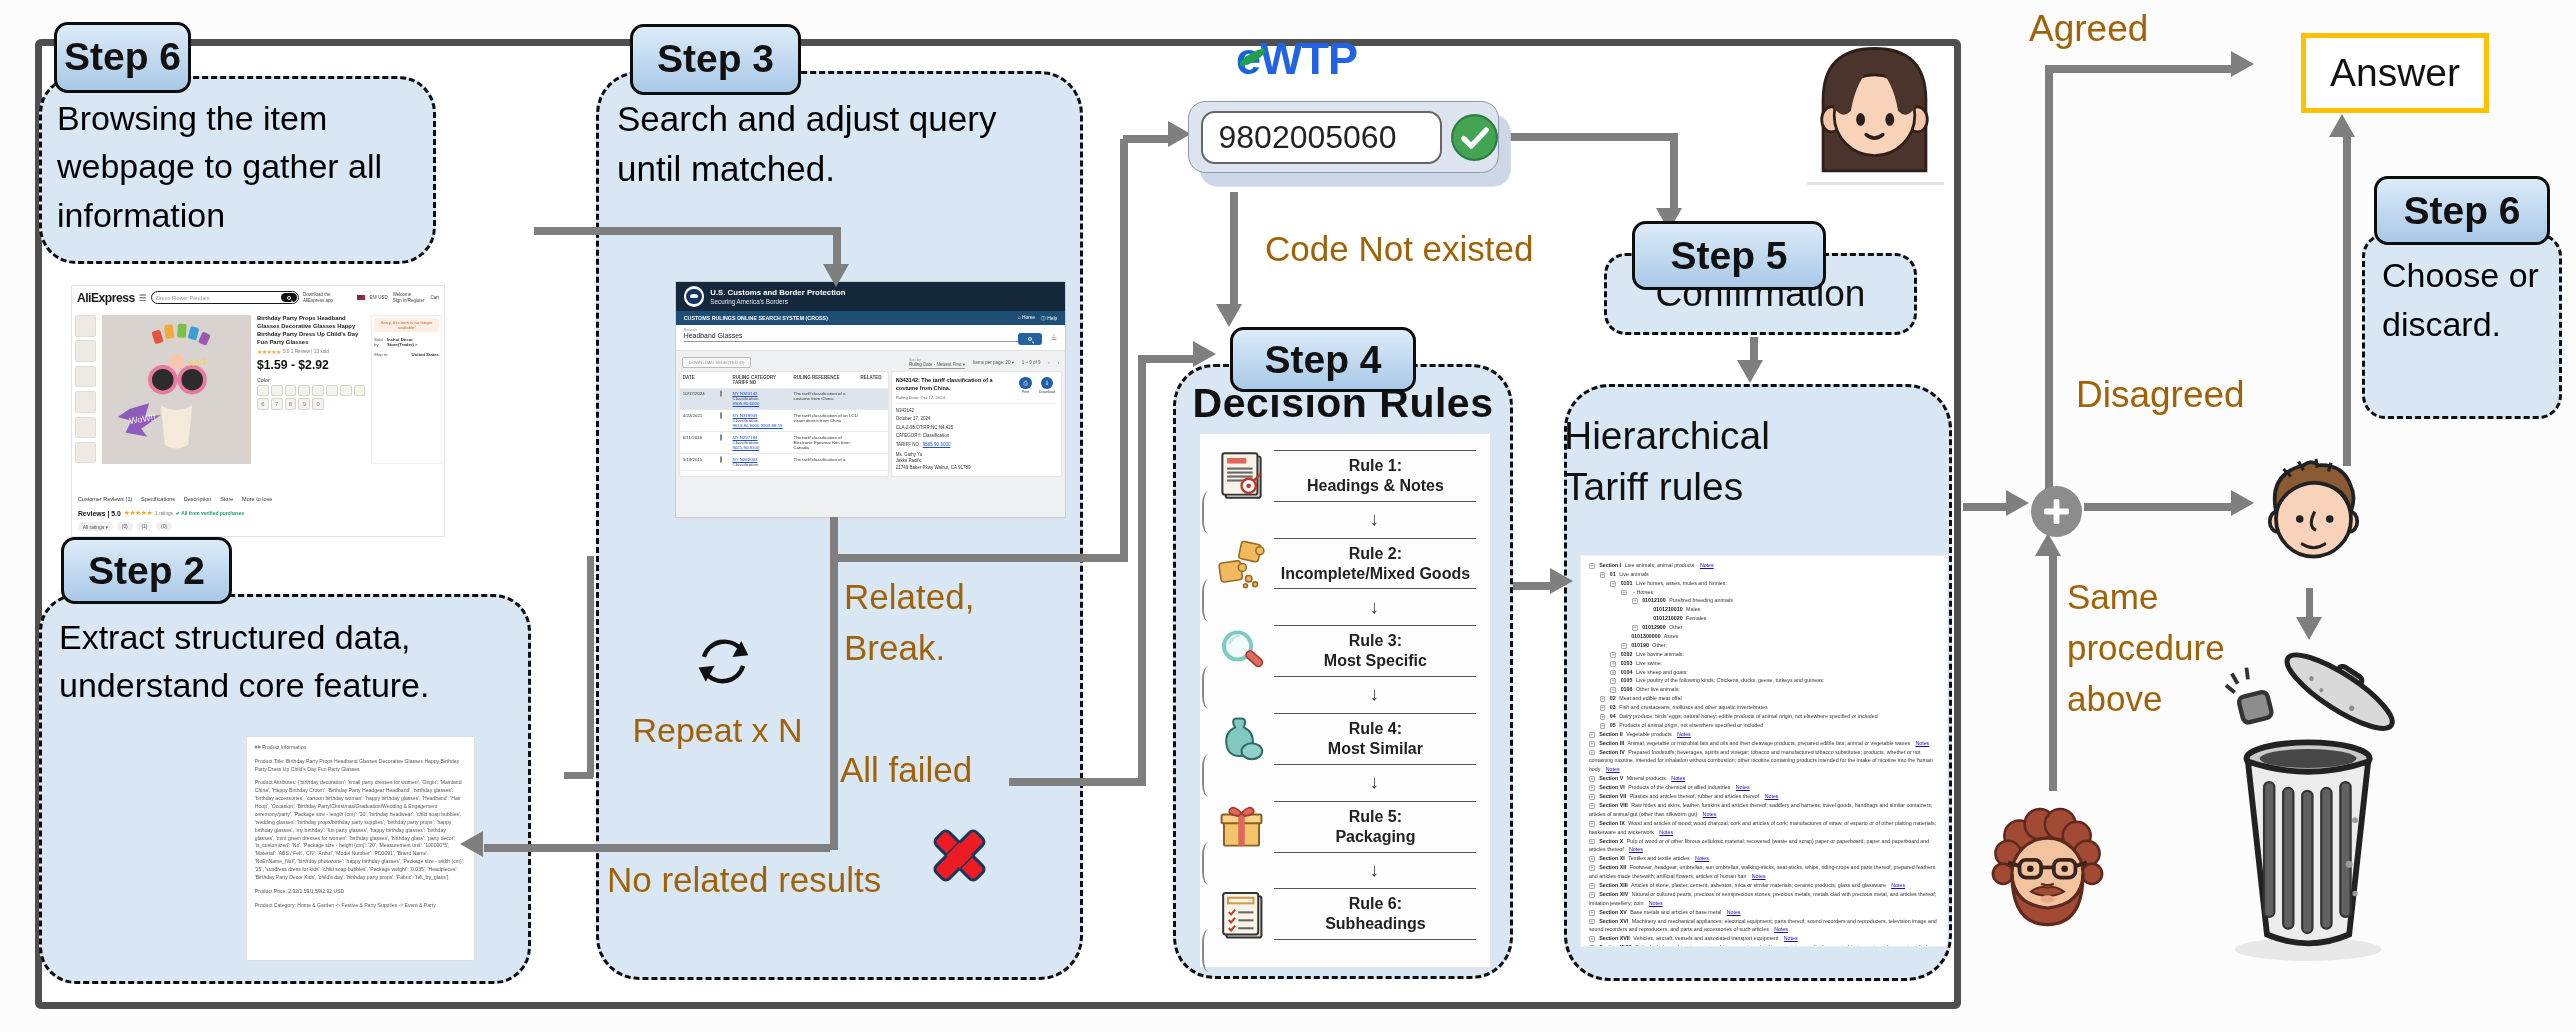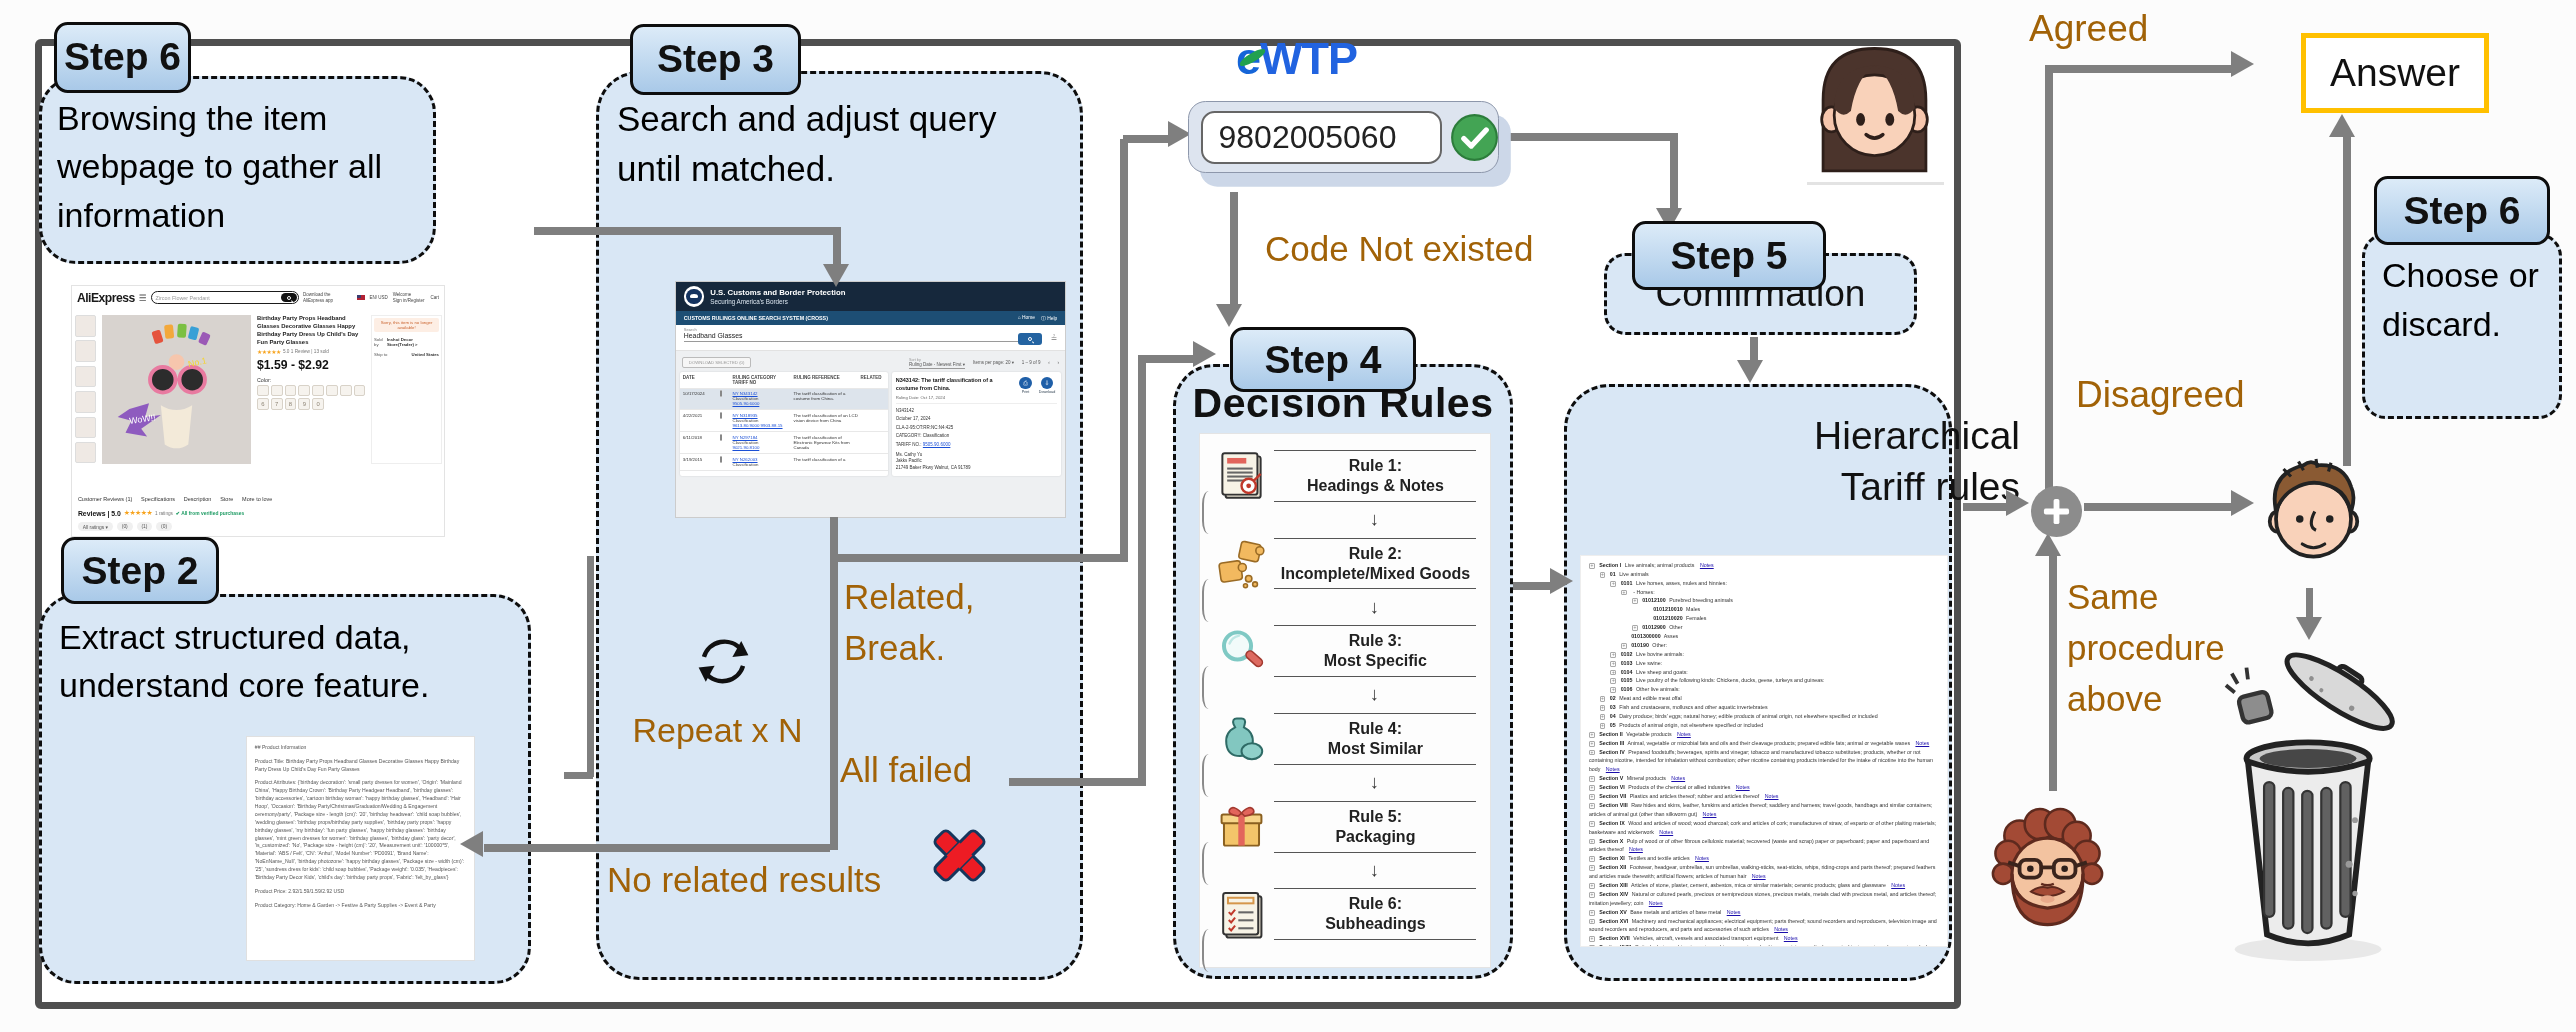--- a/index.html
+++ b/index.html
@@ -111,21 +111,21 @@
   .dec-title{position:absolute;left:1173px;top:380px;width:340px;text-align:center;font-size:41px;font-weight:bold;z-index:8;letter-spacing:0.5px;}
   .dec-panel{position:absolute;left:1199px;top:433px;width:292px;height:535px;background:#fdfdfd;border:1px solid #e4e4e4;z-index:8;padding:5.9px 3.9px 0 3.9px;}
   .rule-row{display:flex;align-items:center;height:72px;position:relative;}
   .rule-brace{position:absolute;left:-2px;top:51px;height:43px;width:13.7px;border-left:2px solid #8a8a8a;border-radius:50%/30%;}
   .rule-icon{width:51px;height:51px;margin:0 7.8px 0 11.8px;flex:none;}
   .rule-label{flex:1;margin-right:9.8px;border-top:1.6px solid #555;border-bottom:1.6px solid #555;padding:4.9px 2px;text-align:center;}
   .rule-l1,.rule-l2{font-size:16px;font-weight:bold;color:#222;line-height:1.25;}
   .rule-arrow{height:15.7px;text-align:center;font-size:18.6px;color:#333;line-height:13.7px;margin-left:59px;}
 
   
-  .hier-title{position:absolute;left:1564px;top:411px;width:456px;text-align:right;font-size:39px;line-height:1.3;z-index:8;}
+  .hier-title{position:absolute;left:1564px;top:411px;width:456px;text-align:left;font-size:39px;line-height:1.3;z-index:8;}
   .tree-panel{position:absolute;left:1581px;top:556px;width:366px;height:390px;background:#fff;z-index:8;padding:4.9px 5.9px;overflow:hidden;box-shadow:0 0 0 1px #eee;}
   .tree-row{font-size:5.3px;line-height:1.68;color:#333;white-space:normal;}
   .tree-exp{display:inline-block;width:5.9px;height:5.9px;border:0.8px solid #aaa;color:#888;font-size:4.9px;line-height:4.9px;text-align:center;margin-right:2.9px;border-radius:1px;background:#fafafa;}
   .tree-code{font-weight:bold;color:#222;margin-right:2px;}
   .tree-link{color:#1a0dab;text-decoration:underline;margin-left:3.9px;}
 
   
   .answer-box{position:absolute;left:2257px;top:33px;width:188px;height:80px;background:#fff;border:5.9px solid #ffc000;display:flex;align-items:center;justify-content:center;font-size:39px;z-index:20;margin-left:44px;}
   .plus-circle{position:absolute;left:2031px;top:486px;width:51px;height:51px;border-radius:50%;background:#8c8c8c;z-index:18;display:flex;align-items:center;justify-content:center;}
   .face{position:absolute;z-index:20;}
@@ -322,21 +322,21 @@
         </span>
         <span class="ali-chip">
           <span>(1)</span>
         </span>
         <span class="ali-chip">
           <span>(0)</span>
         </span>
       </div>
   </div>
 
-  <div class="step-label" style="left:61px;top:537px;width:158px;height:67px;">
+  <div class="step-label" style="left:61px;top:537px;width:171px;height:67px;">
     <span>Step 2</span>
   </div>
   <div class="dashed-box" style="left:39px;top:594px;width:492px;height:390px;"></div>
   <div class="big-text" style="left:59px;top:613px;width:460px;">Extract structured data, understand core feature.</div>
   <div class="doc2">
 
   <div class="p"><span>## Product Information</span></div>
       <div class="p"><span>Product Title: Birthday Party Props Headband Glasses Decorative Glasses Happy Birthday Party Dress Up Child's Day Fun Party Glasses</span></div>
       <div class="p"><span>Product Attributes: {'birthday decoration': 'small party dresses for women', 'Origin': 'Mainland China', 'Happy Birthday Crown': 'Birthday Party Headgear Headband', 'birthday glasses': 'birthday accessories', 'cartoon birthday woman': 'happy birthday glasses', 'Headband': 'Hair Hoop', 'Occasion': 'Birthday Party/Christmas/Graduation/Wedding &amp; Engagement ceremony/party', 'Package size - length (cm)': '20', 'birthday headwear': 'child soap bubbles', 'wedding glasses': 'birthday props/birthday party supplies', 'birthday party props': 'happy birthday glasses', 'my birthday': 'fun party glasses', 'happy birthday glasses': 'birthday glasses', 'mint green dresses for women': 'birthday glasses', 'birthday glass': 'party decor', 'is_customized': 'No', 'Package size - height (cm)': '20', 'Measurement unit': '100000*5', 'Material': 'ABS / Felt', 'CN': 'Anhui', 'Model Number': 'PD0091', 'Brand Name': 'NoEnName_Null', 'birthday photozone': 'happy birthday glasses', 'Package size - width (cm)': '25', 'sundress dress for kids': 'child soap bubbles', 'Package weight': '0.035', 'Headpieces': 'Birthday Party Decor Kids', 'child's day': 'birthday party props', 'Fabric': 'felt_by_glass'}</span></div>
       <div class="p"><span>Product Price: 2.92/1.59/1.59/2.92 USD</span></div>

